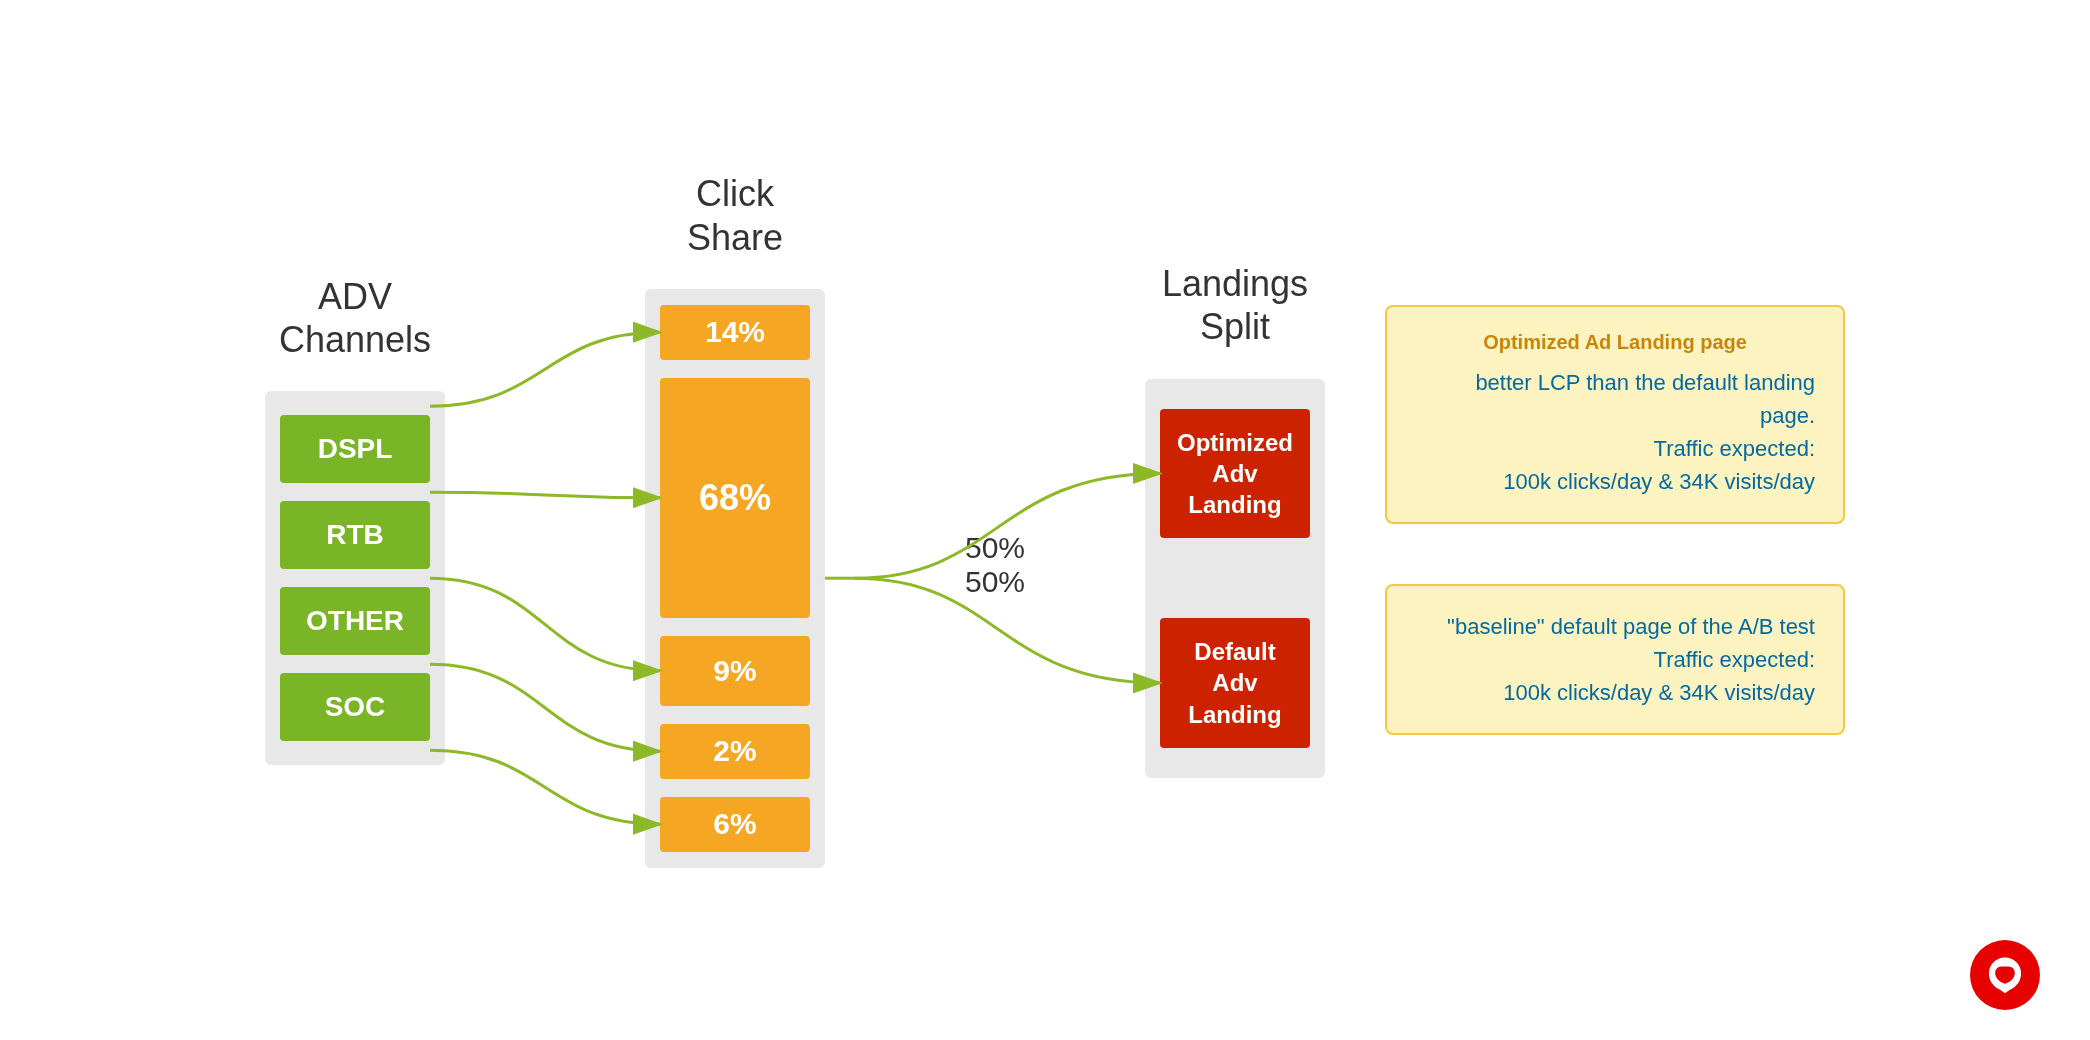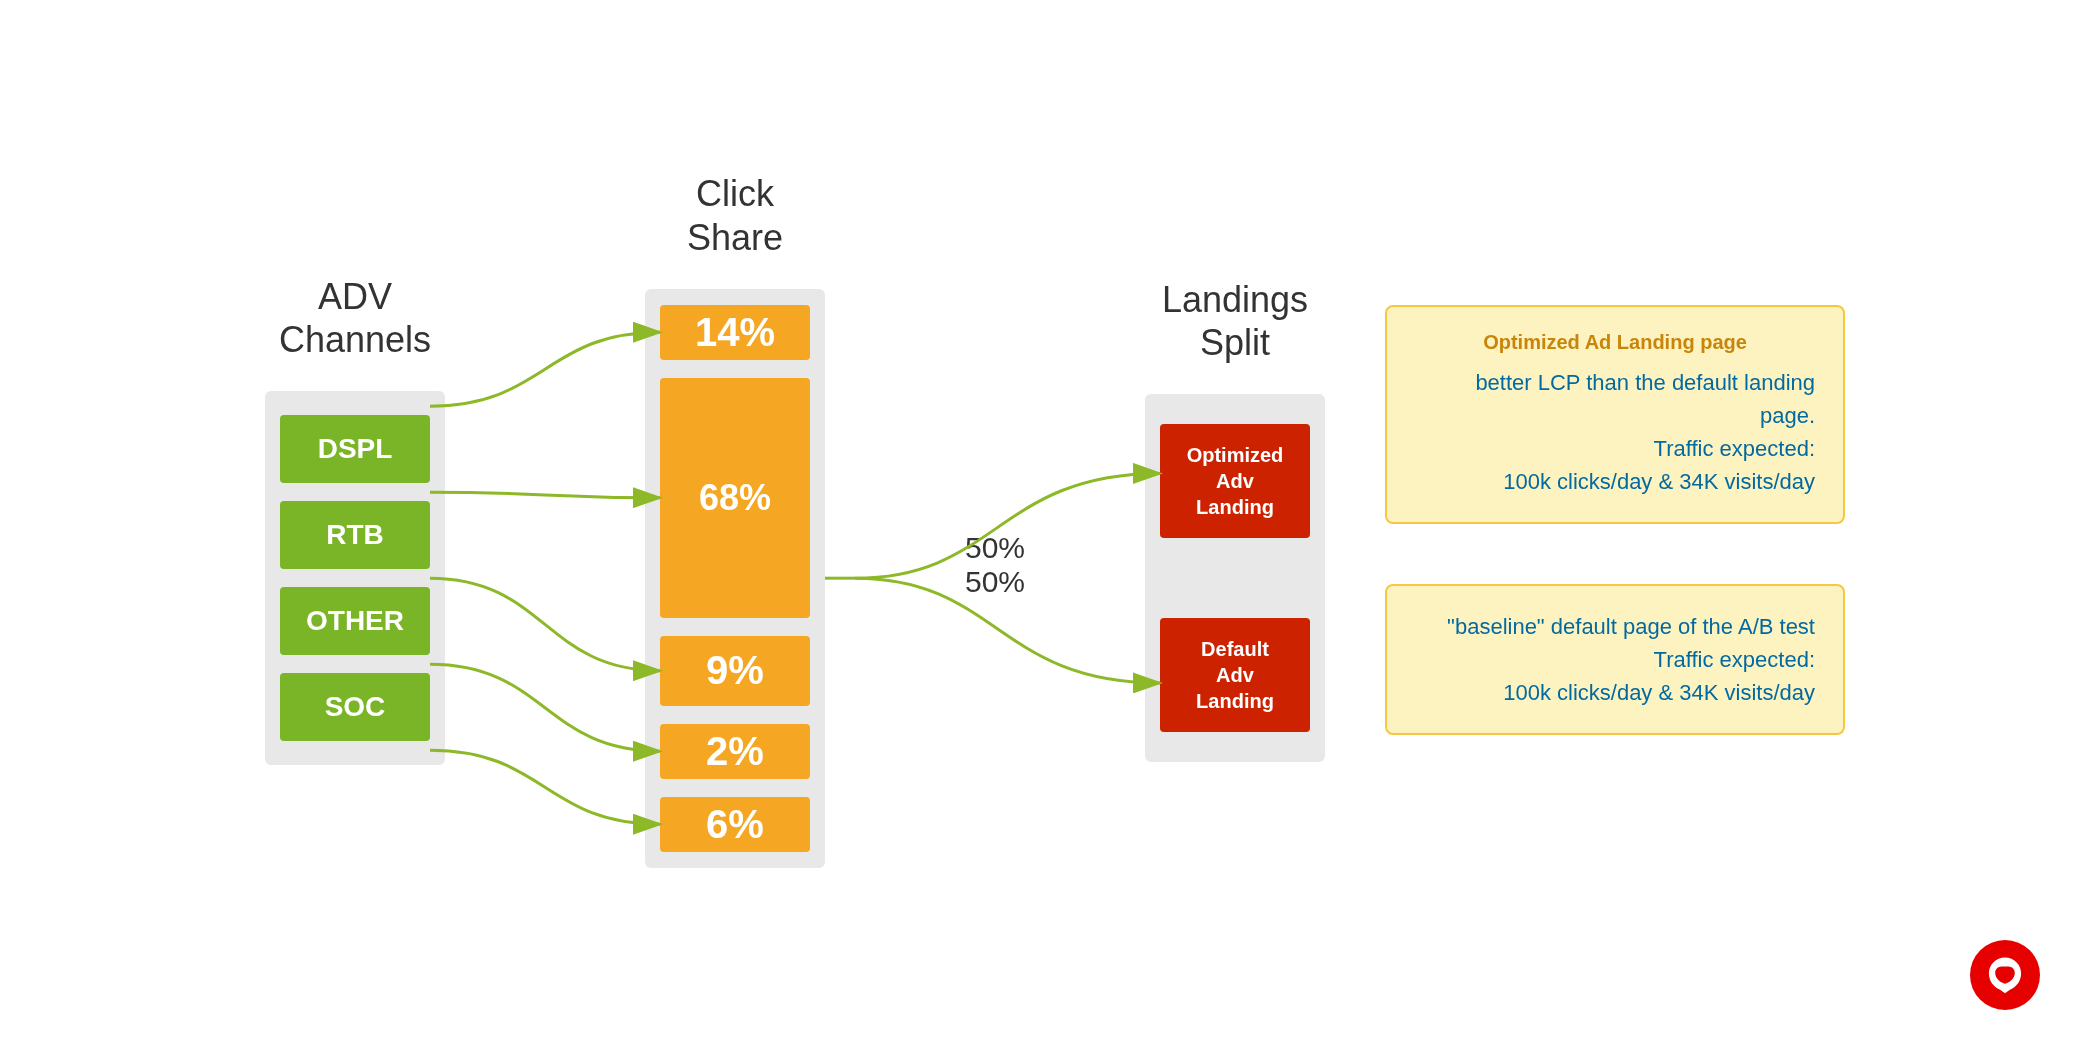--- a/index.html
+++ b/index.html
@@ -54,39 +54,39 @@
       text-align: center;
       width: 150px;
     }
     
     .click-col { width: 220px; margin: 0 20px; }
     .click-col .col-bg { width: 180px; padding: 16px 16px; }
     .share-box {
       background: #f5a623;
       color: #fff;
       font-weight: bold;
-      font-size: 40px;
+      font-size: 30px;
       border-radius: 4px;
       text-align: center;
       width: 150px;
       display: flex;
       align-items: center;
       justify-content: center;
     }
     .share-box.large { height: 240px; font-size: 36px; }
     .share-box.medium { height: 70px; }
     .share-box.small { height: 55px; }
     
     .land-col { width: 220px; }
     .land-col .col-bg { width: 180px; }
     .landing-box {
       background: #cc2200;
       color: #fff;
       font-weight: bold;
-      font-size: 20px;
+      font-size: 24px;
       padding: 18px 16px;
       border-radius: 4px;
       text-align: center;
       width: 150px;
       line-height: 1.3;
     }
     
     .info-cards {
       display: flex;
       flex-direction: column;

